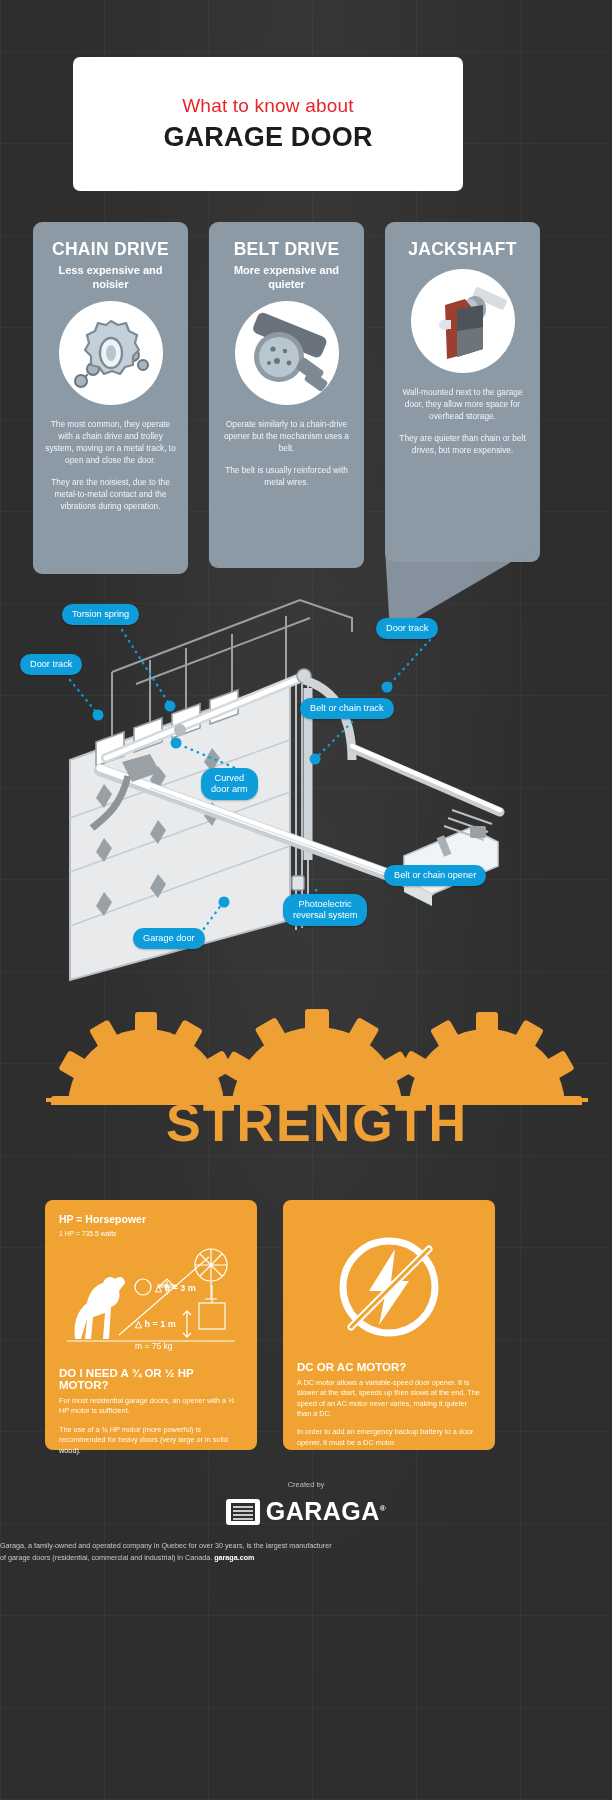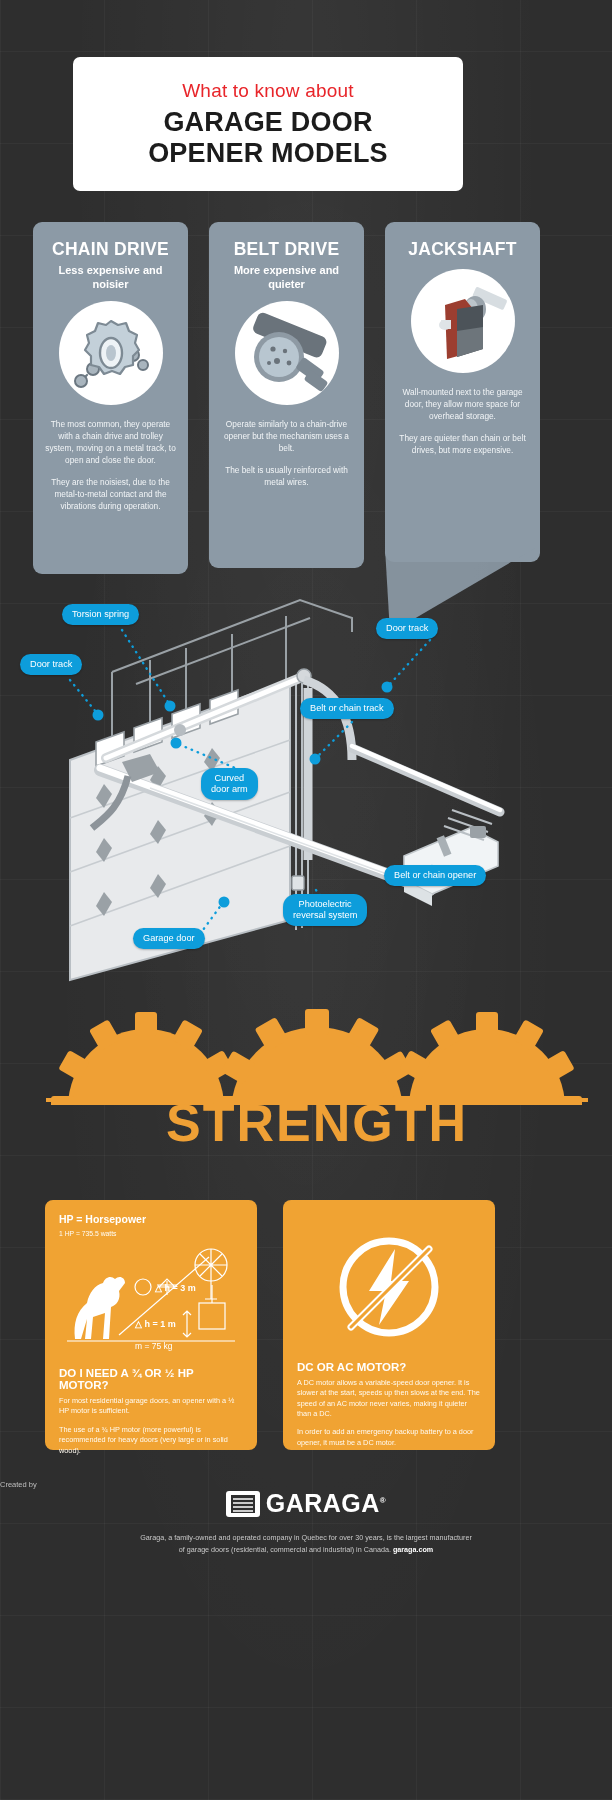--- a/index.html
+++ b/index.html
@@ -103,45 +103,44 @@
   .panel-h { font-size: 10.5px; font-weight: bold; margin-bottom: 4px; line-height: 1.25; }
   .panel-sub { font-size: 6.8px; margin-bottom: 2px; color:#fffdf6; }
   .panel-title { font-size: 11.5px; font-weight: bold; margin: 0 0 5px; }
   .panel-p { font-size: 7.3px; line-height: 1.42; color: #fffaf0; }
   .panel-p + .panel-p { margin-top: 8px; }
   .hp-art { position: relative; height: 118px; margin: 4px 0 8px; }
   .motor-art { height: 148px; display: flex; align-items: center; justify-content: center; }
 
   
   .footer { position: absolute; left: 0; top: 1480px; width: 612px; }
-  .created-by { color: #bfbfbf; font-size: 7.5px; margin-bottom: 0; }
+  .created-by { text-align: center; color: #bfbfbf; font-size: 7.5px; margin-bottom: 8px; }
   .logo-row { display: flex; align-items: center; justify-content: center; gap: 6px; }
   .logo-mark {
     width: 34px; height: 26px; background: #fff; border-radius: 3px;
     display: flex; align-items: center; justify-content: center;
   }
   .logo-word { color: #fff; font-size: 25px; font-weight: bold; letter-spacing: .5px; }
   .logo-reg { color: #fff; font-size: 8px; vertical-align: super; }
   .footer-text {
-    margin-top: 14px; text-align: center; color: #c9c9c9;
+    margin-top: 14px; color: #c9c9c9;
     font-size: 7.2px; line-height: 1.6;
   }
   .footer-text b { color: #fff; }
 </style>
 </head>
 <body>
 
 <div id="page">
   <div class="brick-shadow"></div>
 
   <div class="title-card">
     <div class="title-eyebrow">What to know about</div>
     <div class="title-main">
       <span>GARAGE DOOR</span><br>
-      <span>OPENER MODELS</span>
     </div>
   </div>
 
   <div class="cards">
 
     <div class="card c1">
       <div class="card-title">CHAIN DRIVE</div>
       <div class="card-sub">Less expensive
 and noisier</div>
       <div class="icon-circle">

